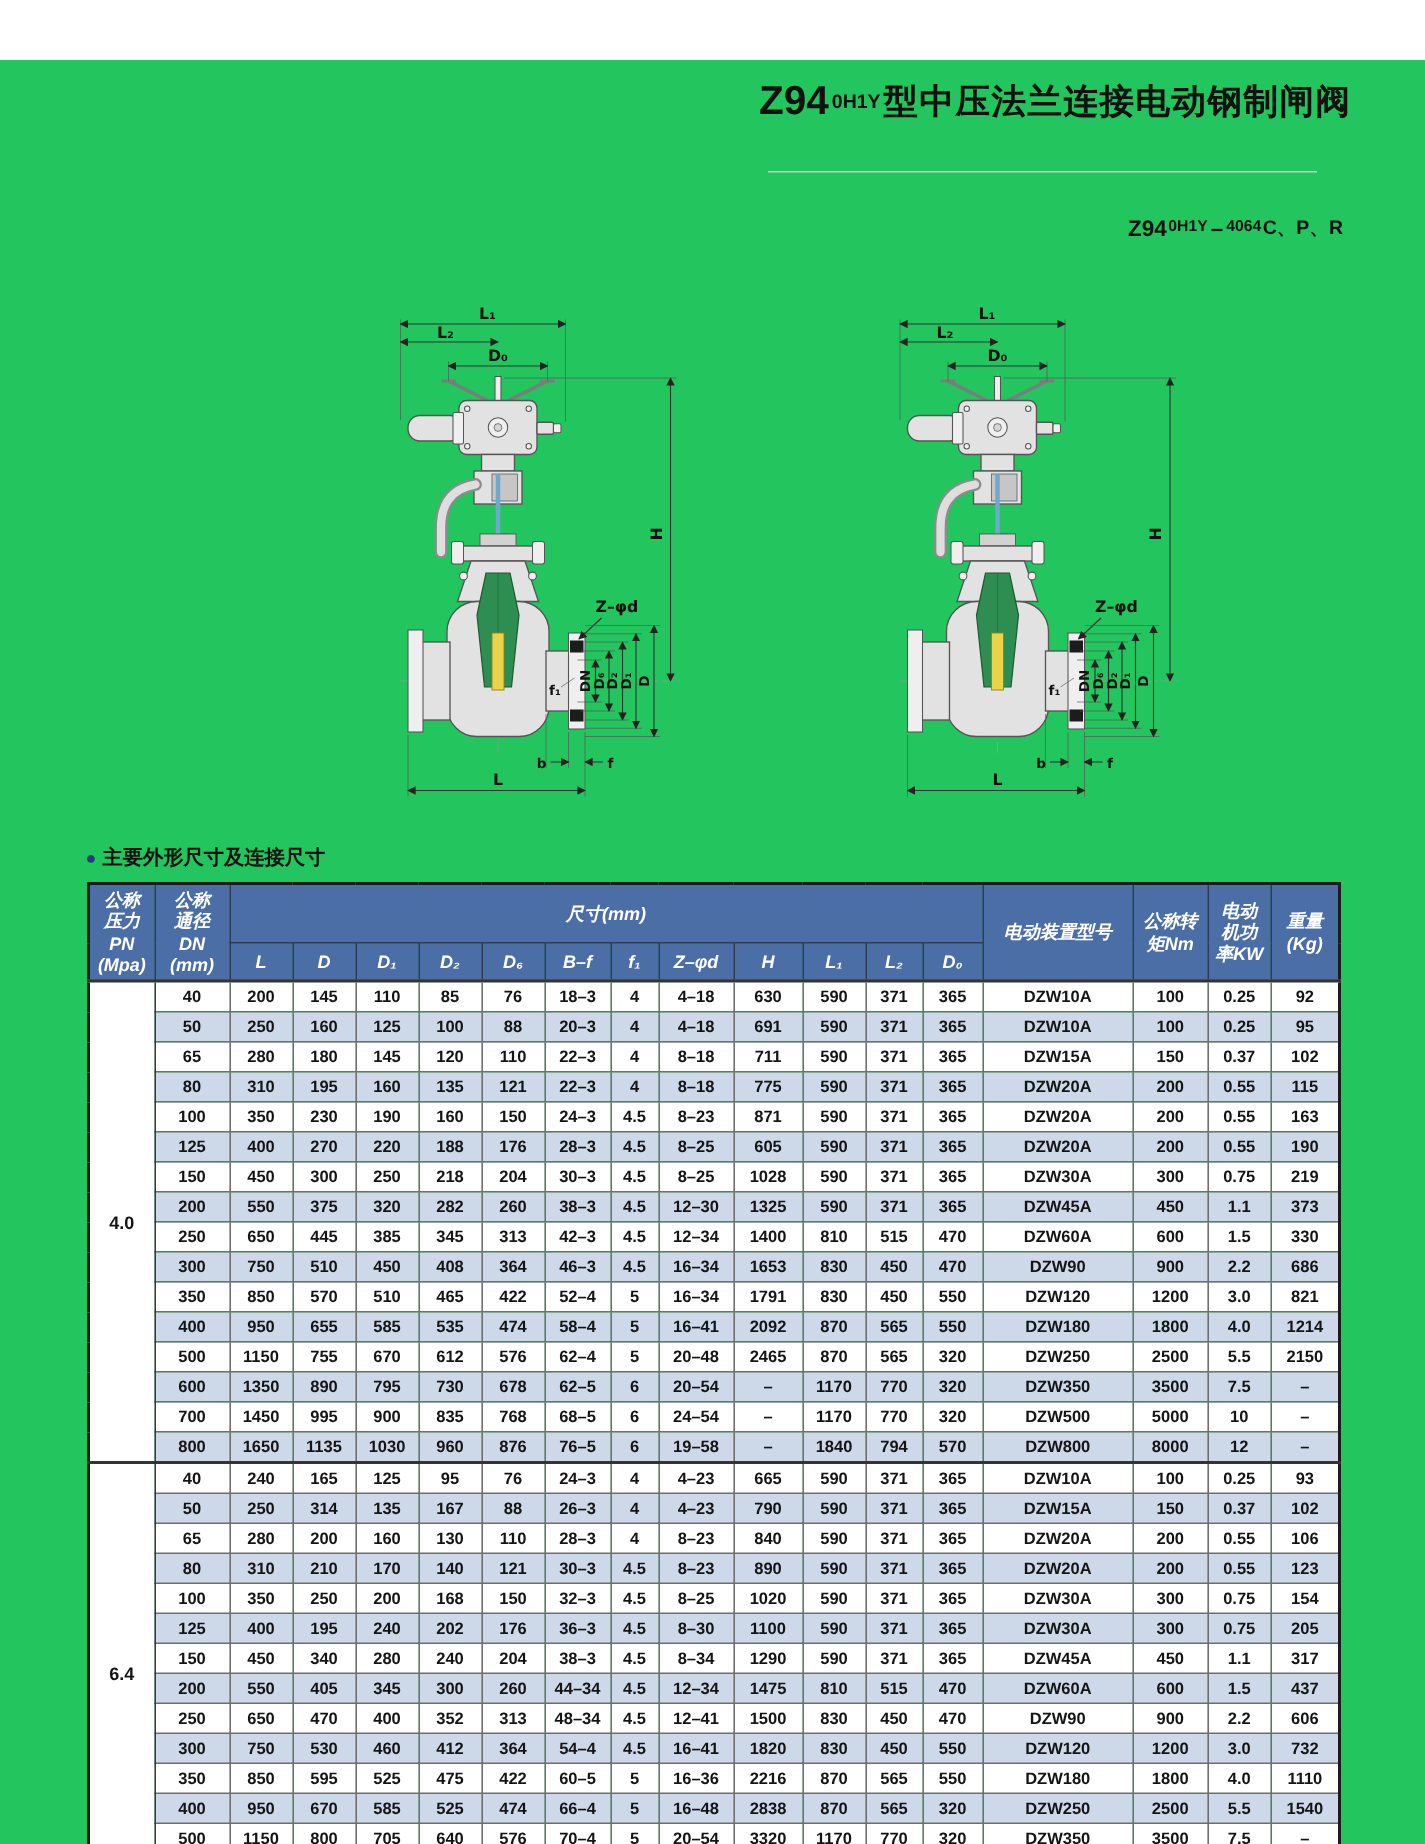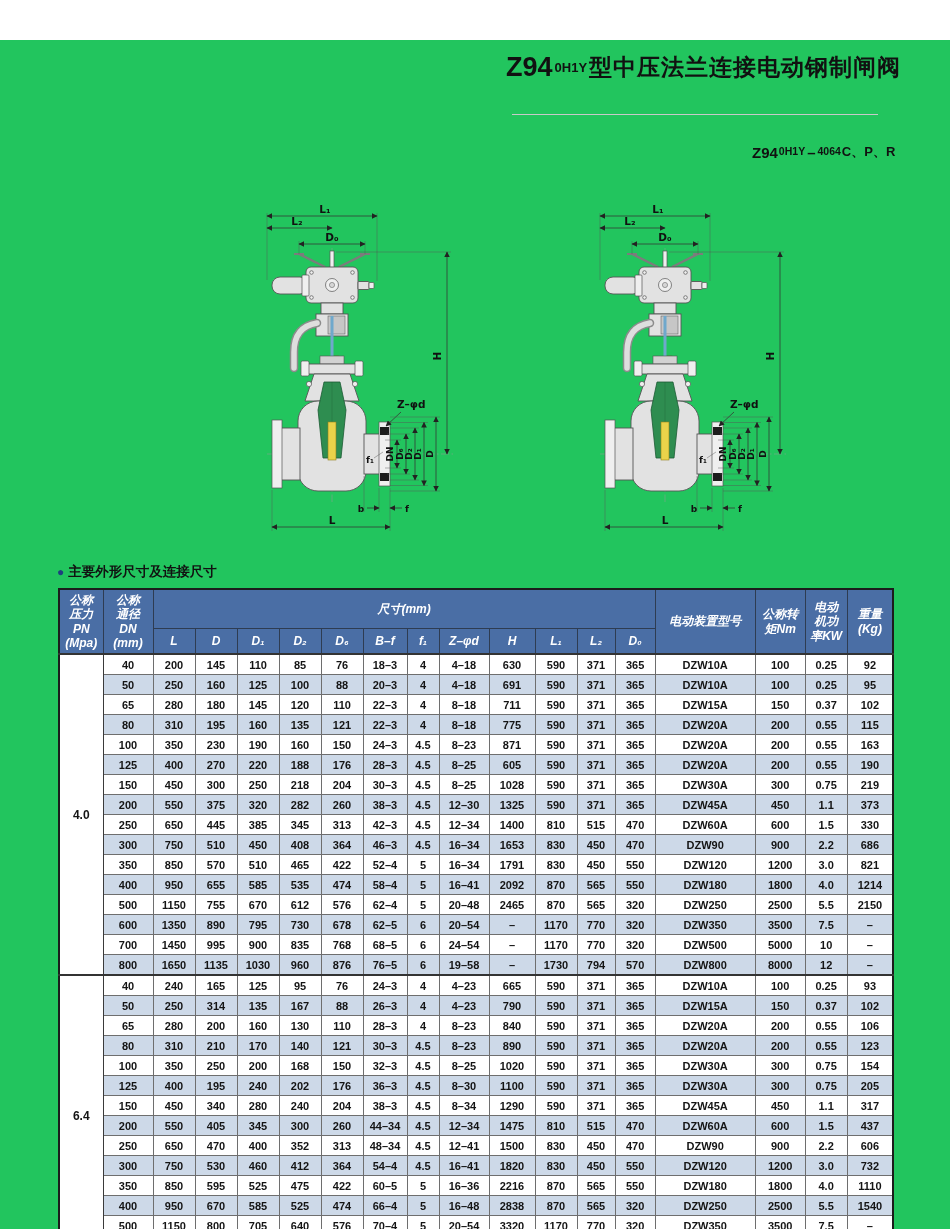--- a/index.html
+++ b/index.html
@@ -560,21 +560,21 @@
           <td>800</td>
           <td>1650</td>
           <td>1135</td>
           <td>1030</td>
           <td>960</td>
           <td>876</td>
           <td>76–5</td>
           <td>6</td>
           <td>19–58</td>
           <td>–</td>
-          <td>1730</td>
+          <td>1840</td>
           <td>794</td>
           <td>570</td>
           <td>DZW800</td>
           <td>8000</td>
           <td>12</td>
           <td>–</td>
         </tr>
         <tr class="section-start">
           <td rowspan="14" class="pn-cell">6.4</td>
           <td>40</td>

